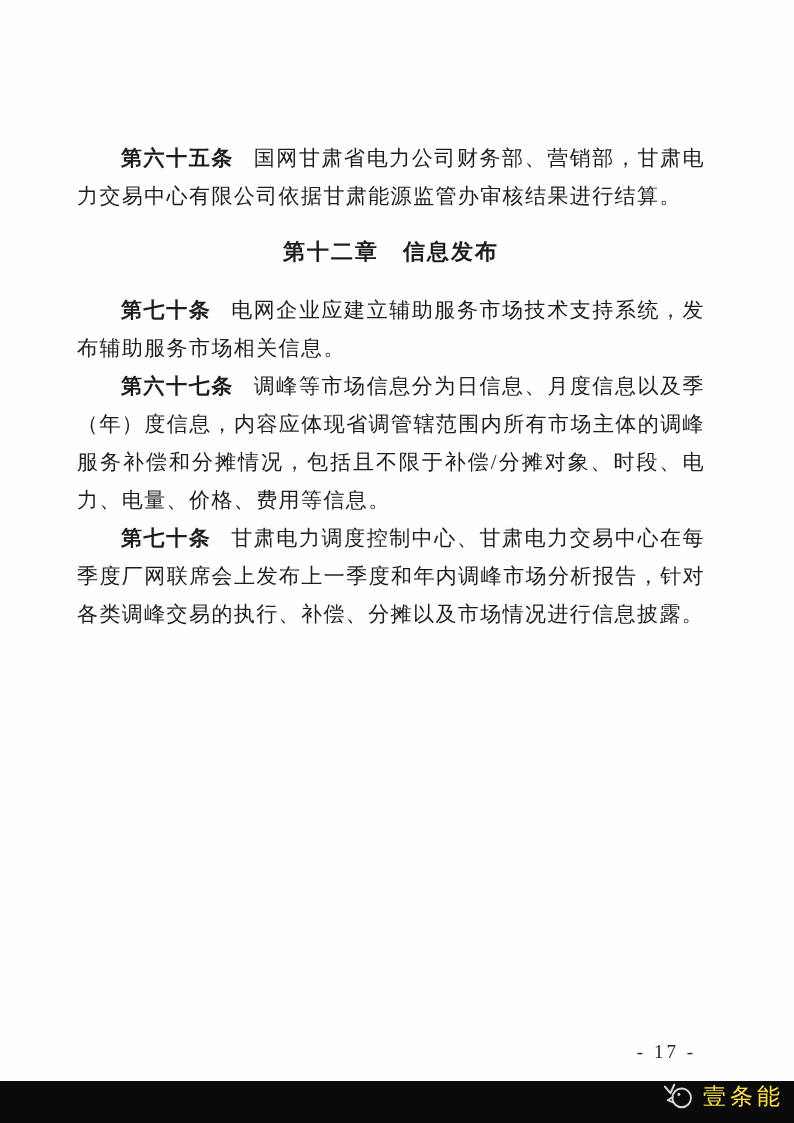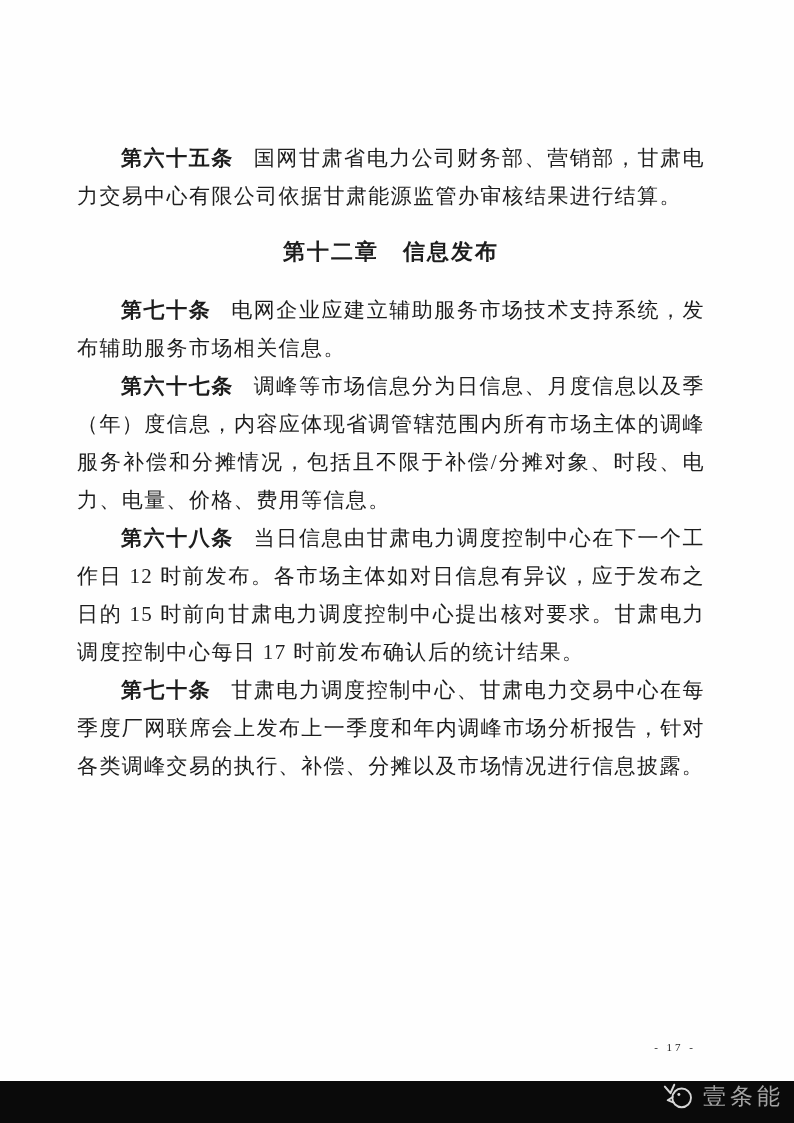--- a/index.html
+++ b/index.html
@@ -33,60 +33,59 @@
     text-indent:0 !important;
     font-weight:700;
     font-size:22px;
     letter-spacing:2px;
     font-family:Liberation Serif, serif;
     margin:18px 0 20px 0 !important;
   }
   .page-number{
     position:absolute;
     top:1041px;right:98px;
-    font-size:11px;
+    font-size:19px;
     letter-spacing:3px;
     color:#242424;
     font-family:"Liberation Serif","DejaVu Serif",serif;
   }
   .footer-bar{
     position:absolute;
     left:0;right:0;bottom:0;height:42px;
     background:#0a0a0a;
   }
   .watermark{
     position:absolute;
     right:10px;top:1px;
     height:28px;
     display:flex;align-items:center;gap:7px;
   }
   .watermark-text{
     font-size:23px;
     letter-spacing:4px;
-    color:#a3a3a3;
+    color:#fde047;
     font-family:"Liberation Sans","DejaVu Sans",sans-serif;
     white-space:nowrap;
   }
 </style>
 </head>
 <body>
 
 <div class="page">
 
   <div class="content">
 
     <p><span class="lead">第六十五条</span><span>国网甘肃省电力公司财务部、营销部，甘肃电力交易中心有限公司依据甘肃能源监管办审核结果进行结算。</span></p>
 
     <p class="chapter">第十二章　信息发布</p>
 
     <p><span class="lead">第七十条</span><span>电网企业应建立辅助服务市场技术支持系统，发布辅助服务市场相关信息。</span></p>
 
     <p><span class="lead">第六十七条</span><span>调峰等市场信息分为日信息、月度信息以及季（年）度信息，内容应体现省调管辖范围内所有市场主体的调峰服务补偿和分摊情况，包括且不限于补偿/分摊对象、时段、电力、电量、价格、费用等信息。</span></p>
 
-    <p><span class="lead">第六十八条</span><span>当日信息由甘肃电力调度控制中心在下一个工作日 12 时前发布。各市场主体如对日信息有异议，应于发布之日的 15 时前向甘肃电力调度控制中心提出核对要求。甘肃电力调度控制中心每日 17 时前发布确认后的统计结果。</span></p>
 
 
     <p><span class="lead">第七十条</span><span>甘肃电力调度控制中心、甘肃电力交易中心在每季度厂网联席会上发布上一季度和年内调峰市场分析报告，针对各类调峰交易的执行、补偿、分摊以及市场情况进行信息披露。</span></p>
 
   </div>
 
   <div class="page-number">- 17 -</div>
 
   <div class="footer-bar">
     <div class="watermark">

